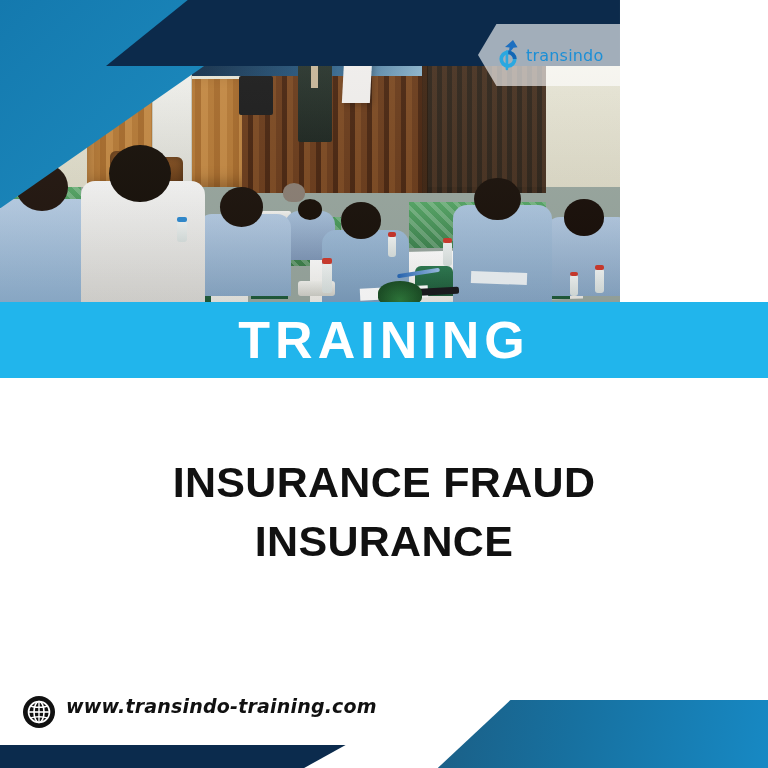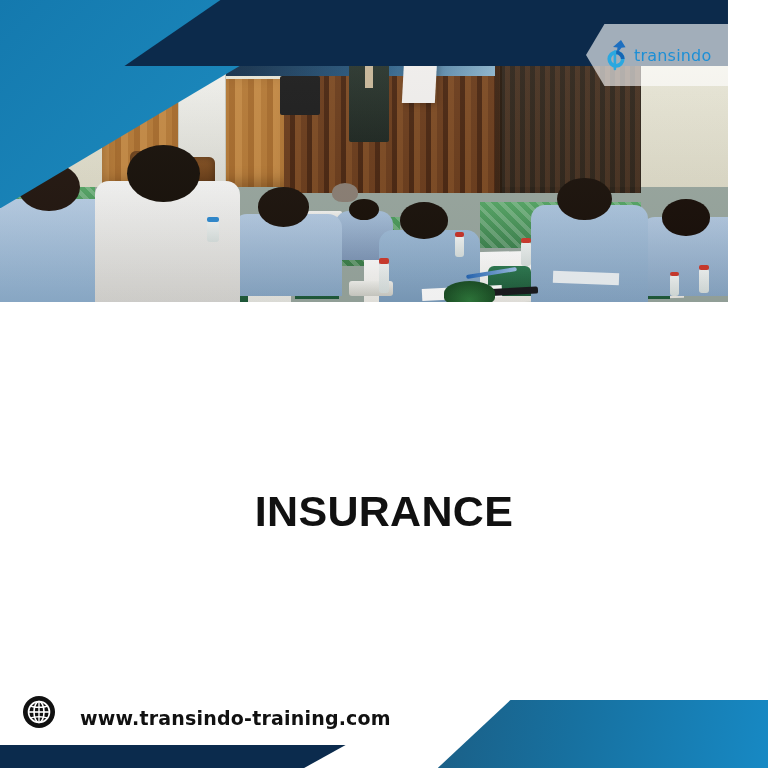--- a/index.html
+++ b/index.html
@@ -14,21 +14,21 @@
     position:relative;
     width:768px; height:768px;
     background:#ffffff;
     overflow:hidden;
   }
 
   
   .photo-area {
     position:absolute;
     left:0; top:0;
-    width:728px; height:302px;
+    width:620px; height:302px;
     overflow:hidden;
     background:#9aa8a0;
   }
 
   
   .scene {
     position:absolute; inset:0;
   }
   
   .wall {
@@ -321,21 +321,21 @@
     font-family:"Liberation Sans", sans-serif;
   }
 
   
   .footer {
     position:absolute; left:0; top:680px;
     width:768px; height:88px;
   }
   .footer-url-row {
     position:absolute; left:22px; top:15px;
-    display:flex; align-items:flex-end; gap:24px;
+    display:flex; align-items:flex-start; gap:10px;font-style:italic;
   }
   .globe-icon { width:34px; height:34px; flex:0 0 34px; display:block; }
   .footer-url {
     font-size:19px; font-weight:700; color:#111111;
     letter-spacing:.2px;
     font-family:"DejaVu Sans", sans-serif;
   }
   .bar-navy {
     position:absolute; left:0; bottom:0;
     width:45%; height:23px;
@@ -448,22 +448,26 @@
           <path d="M12 12.5 A8.6 8.6 0 1 0 20.6 21.1 A8.6 8.6 0 0 0 12 12.5 Z
                    M12 16.2 A4.9 4.9 0 1 1 7.1 21.1 A4.9 4.9 0 0 1 12 16.2 Z" fill="#2aa8e0"></path>
           <path d="M12 12.5 A8.6 8.6 0 0 1 20.6 21.1 L16.9 21.1 A4.9 4.9 0 0 0 12 16.2 Z" fill="#1466b4"></path>
           <rect x="9.6" y="12.2" width="2.6" height="20" rx="1.2" fill="#2aa8e0"></rect>
         </svg>
       </span>
       <span class="logo-word">transindo</span>
     </div>
   </div>
 
+  <div class="training-band">
+    <span class="training-text">TRAINING</span>
+  </div>
 
   <div class="title-wrap">
+    <div class="main-title">INSURANCE FRAUD</div>
     <div class="main-title">INSURANCE</div>
   </div>
 
   <div class="footer">
     <div class="footer-url-row">
       <span>
         <svg class="globe-icon" viewBox="0 0 34 34" aria-hidden="true">
           <circle cx="17" cy="17" r="16" fill="#111111"></circle>
           <circle cx="17" cy="17" r="10.5" fill="none" stroke="#ffffff" stroke-width="1.6"></circle>
           <ellipse cx="17" cy="17" rx="5" ry="10.5" fill="none" stroke="#ffffff" stroke-width="1.6"></ellipse>

